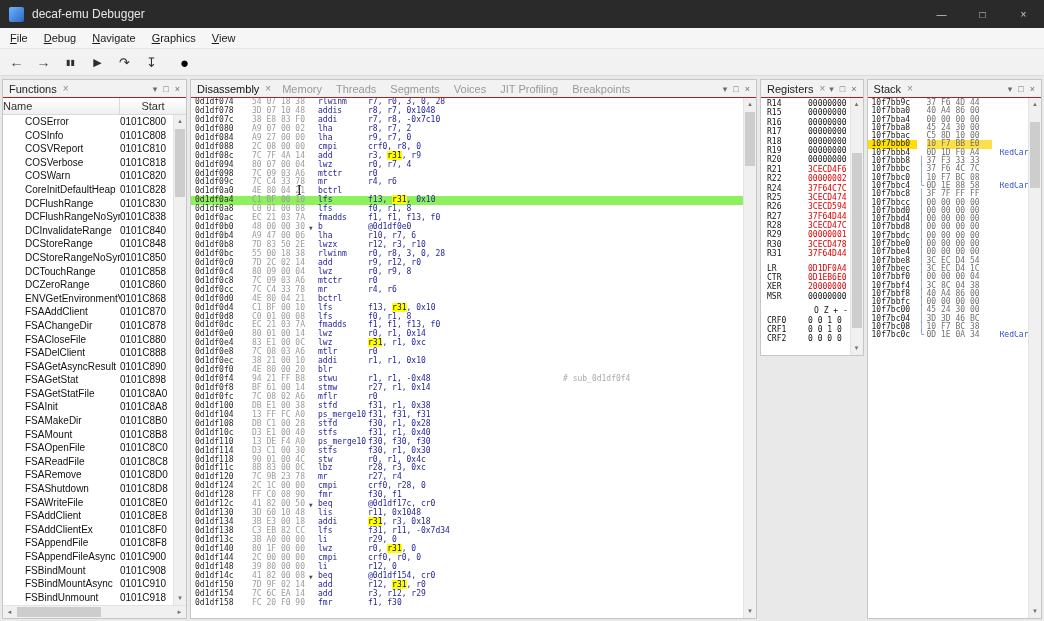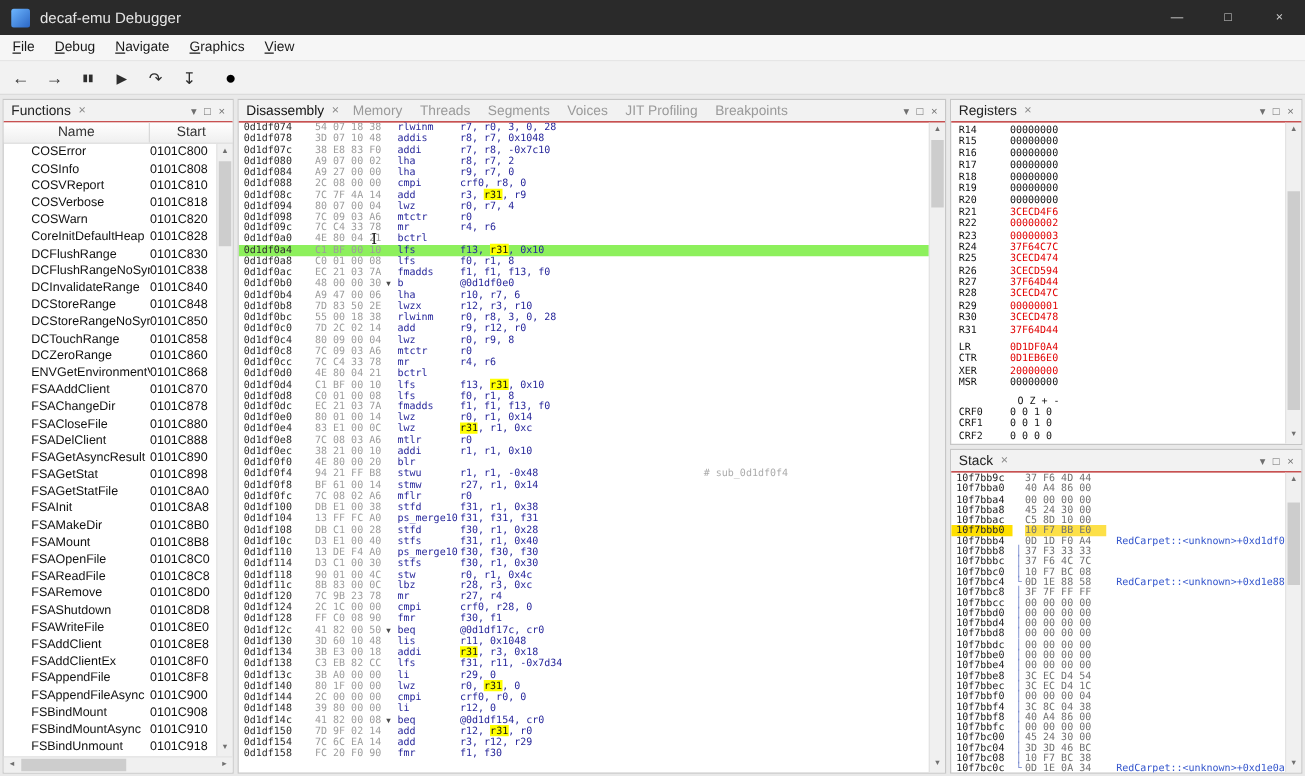--- a/index.html
+++ b/index.html
@@ -25,21 +25,21 @@
   .tb-pause{font-size:8px;letter-spacing:0}
   .tb-resume{font-size:11px}
   .tb-step-over,.tb-step-into{font-size:13px}
   .tb-record{font-size:15px;margin-left:6px;color:#000}
 
   
   .main{position:absolute;top:77px;left:0;right:0;bottom:0;display:flex;padding:2px;gap:3px;background:#e9e9e9}
   .panel{background:#fff;border:1px solid #c6c6c6;display:flex;flex-direction:column;min-height:0;min-width:0}
   .functions-panel{width:185px;flex:none}
   .disasm-panel{width:567px;flex:none}
-  .right-col{flex:1;display:flex;flex-direction:column;gap:3px;min-width:0}
+  .right-col{flex:1;display:flex;flex-direction:row;gap:3px;min-width:0}
   .registers-panel{height:277px;flex:none}
   .stack-panel{flex:1}
 
   
   .phdr{height:18px;flex:none;background:#f2f2f2;border-bottom:1px solid #b91c1c;display:flex;align-items:center;font-size:11px;color:#222;padding:0 4px;white-space:nowrap;overflow:hidden}
   .ptitle{padding:0 2px}
   .tclose{color:#8a8a8a;margin:0 4px 0 4px;font-size:10px}
   .dockbtns{margin-left:auto;display:flex;gap:6px;color:#6e6e6e;font-size:9px;padding-right:2px}
   .tabs{display:flex;gap:0;min-width:0;overflow:hidden}
   .tab{font-size:11px;color:#9a9a9a;padding:0 7px;white-space:nowrap}
@@ -51,21 +51,21 @@
   .sarr{position:absolute;left:0;right:0;height:13px;text-align:center;font-size:6px;line-height:13px;color:#707070}
   .sarr.up{top:0}.sarr.down{bottom:0}
   .vthumb{position:absolute;left:1px;right:1px;background:#cdcdcd}
   .hscroll{height:13px;flex:none;background:#f0f0f0;border-top:1px solid #e3e3e3;position:relative}
   .harr{position:absolute;top:0;bottom:0;width:13px;text-align:center;font-size:6px;line-height:12px;color:#707070}
   .harr.left{left:0}.harr.right{right:0}
   .hthumb{position:absolute;top:1px;bottom:1px;background:#cdcdcd}
 
   
   .colhdr{height:17px;flex:none;display:flex;background:linear-gradient(#ffffff,#efefef);border-bottom:1px solid #d9d9d9;font-size:11px;color:#333}
-  .ch-name{flex:1;text-align:center;line-height:16px;border-right:1px solid #d9d9d9}
+  .ch-name{flex:1;line-height:16px;border-right:1px solid #d9d9d9}
   .ch-start{width:66px;flex:none;text-align:center;line-height:16px}
   .f-row{height:13.6px;line-height:13.6px;display:flex;font-size:10px;color:#111;white-space:nowrap}
   .f-name{flex:1;padding-left:22px;overflow:hidden}
   .f-start{width:66px;flex:none}
 
   
   .d-row{height:8.95px;line-height:8.95px;font-size:8px;display:flex;white-space:pre;position:relative}
   .c-addr{width:61px;flex:none;padding-left:4px;color:#2b2b2b}
   .c-bytes{width:57px;flex:none;color:#9c9c9c}
   .c-arrow{width:9px;flex:none;color:#4a4a4a;font-size:6px;line-height:9.4px}
@@ -831,24 +831,20 @@
   </div>
             <div class="r-row">
     <span class="r-name">R21</span>
     <span class="r-val changed">3CECD4F6</span>
   </div>
             <div class="r-row">
     <span class="r-name">R22</span>
     <span class="r-val changed">00000002</span>
   </div>
             <div class="r-row">
-    <span class="r-name">R23</span>
-    <span class="r-val changed">00000003</span>
-  </div>
-            <div class="r-row">
     <span class="r-name">R24</span>
     <span class="r-val changed">37F64C7C</span>
   </div>
             <div class="r-row">
     <span class="r-name">R25</span>
     <span class="r-val changed">3CECD474</span>
   </div>
             <div class="r-row">
     <span class="r-name">R26</span>
     <span class="r-val changed">3CECD594</span>

